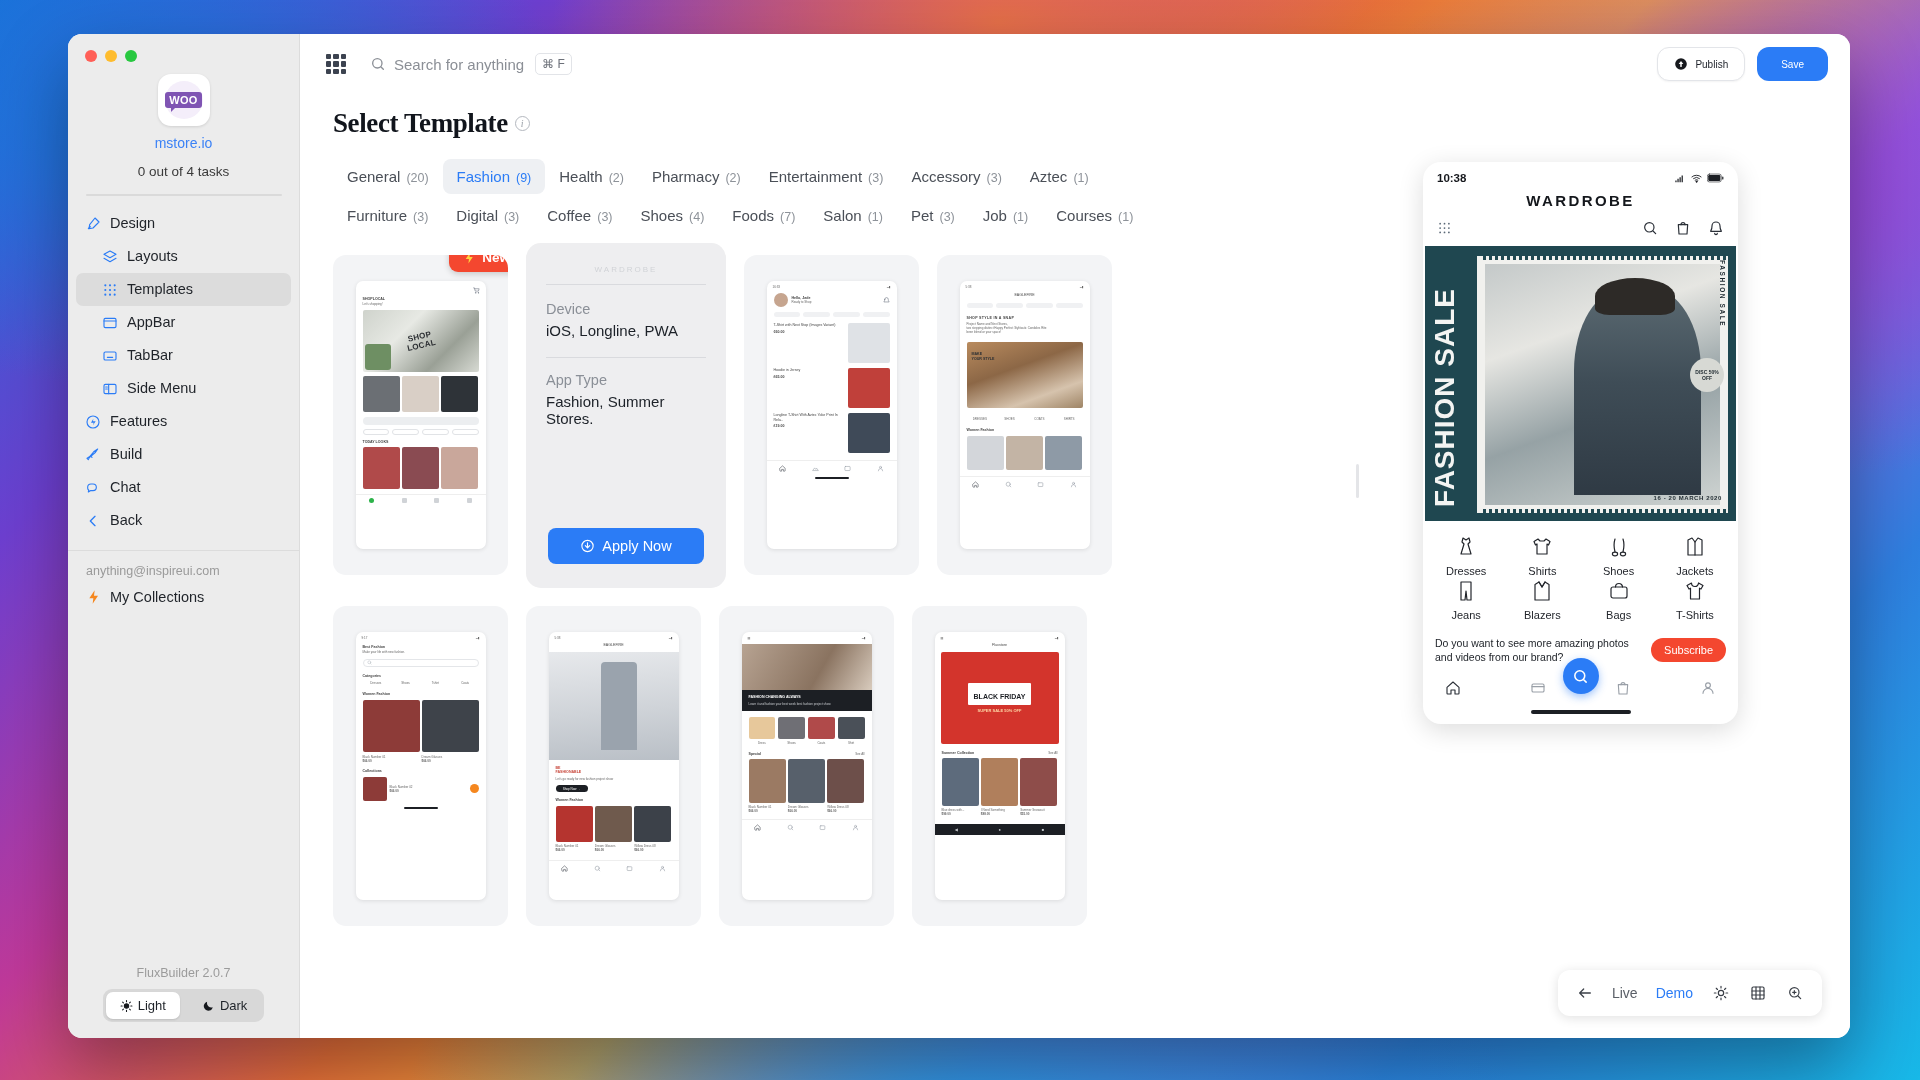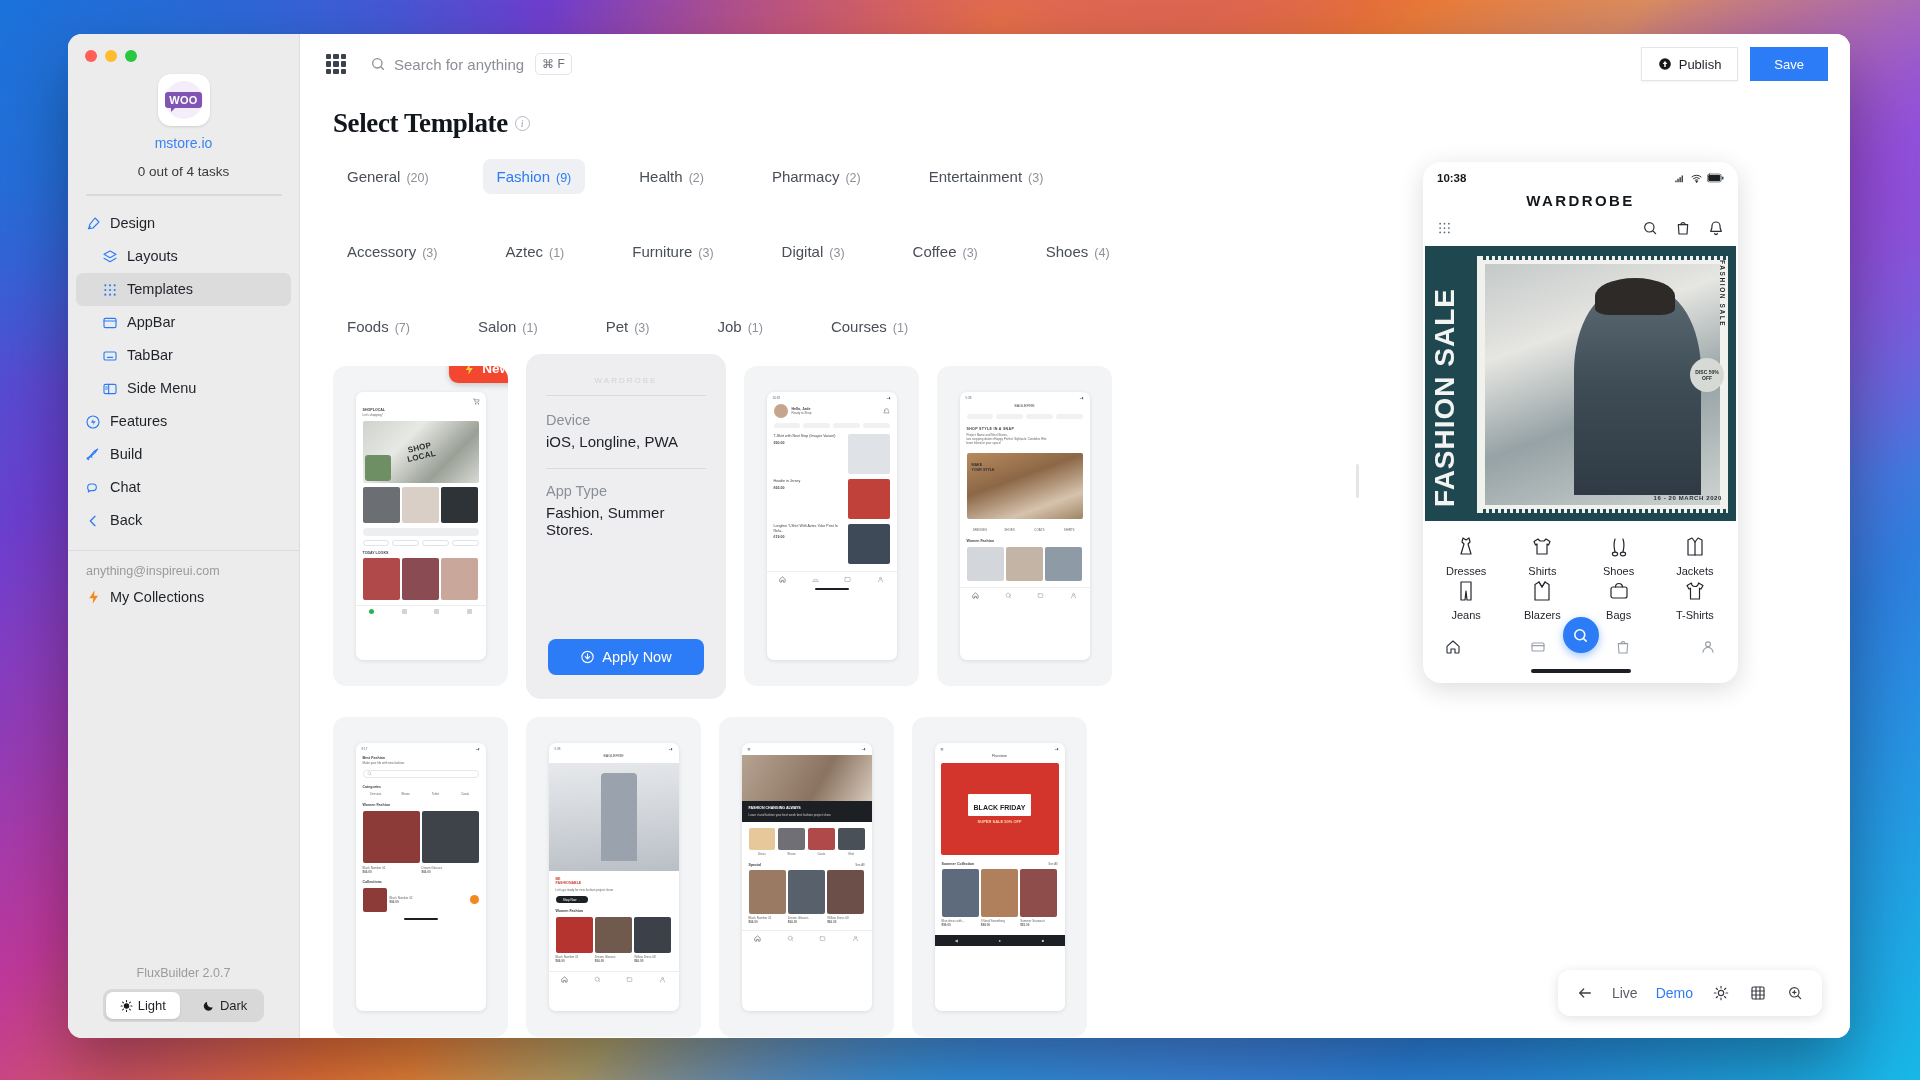--- a/index.html
+++ b/index.html
@@ -58,29 +58,29 @@
 
   
   .main{flex:1;position:relative;background:#fff;overflow:hidden;}
   .topbar{height:60px;display:flex;align-items:center;padding:0 22px 0 26px;gap:14px;}
   .grid-ico{width:20px;height:20px;display:grid;grid-template-columns:repeat(3,1fr);grid-template-rows:repeat(3,1fr);gap:2.2px;}
   .grid-ico i{background:#3c4350;border-radius:1px;display:block;}
   .search{display:flex;align-items:center;gap:8px;margin-left:10px;}
   .search .ph{color:#8b8f96;font-size:15px;}
   .kbd{border:1px solid #e2e4e8;border-radius:5px;font-size:12px;color:#6c7079;padding:3px 6px;margin-left:3px;}
   .top-actions{margin-left:auto;display:flex;align-items:center;gap:12px;}
-  .btn{border-radius:0;font-size:13px;height:34px;display:inline-flex;align-items:center;gap:7px;padding:0 16px;}
+  .btn{border-radius:12px;font-size:10px;height:34px;display:inline-flex;align-items:center;gap:7px;padding:0 16px;}
   .btn-publish{background:#fff;border:1px solid #e3e5e9;color:#1d2129;box-shadow:0 1px 2px rgba(0,0,0,.05);}
   .btn-save{background:#2b7cf6;color:#fff;padding:0 24px;}
 
   .page-title{display:flex;align-items:center;gap:7px;padding:14px 0 0 33px;font-family:Liberation Serif, serif;}
   .page-title h1{font-size:27px;letter-spacing:-.4px;color:#11151c;font-weight:700;}
   .info-ico{width:15px;height:15px;border:1.3px solid #b4b8bf;border-radius:50%;color:#9aa0a8;font-size:10px;display:flex;align-items:center;justify-content:center;font-style:italic;}
 
-  .tabs{padding:20px 0 0 33px;display:flex;flex-wrap:wrap;max-width:880px;row-gap:4px;gap:40px;}
+  .tabs{padding:20px 0 0 33px;display:flex;flex-wrap:wrap;max-width:880px;row-gap:4px;}
   .tab{font-size:15px;color:#4a4f57;padding:9px 14px;border-radius:8px;display:inline-flex;align-items:baseline;gap:6px;white-space:nowrap;}
   .tab .cnt{font-size:12.5px;color:#8d9299;}
   .tab.active{background:#eef0f3;color:#2b7cf6;font-weight:500;}
   .tab.active .cnt{color:#2b7cf6;}
 
   
   .cards{position:relative;margin:22px 0 0 33px;display:flex;gap:18px;flex-wrap:wrap;width:810px;}
   .card{width:175px;height:320px;background:#f3f4f6;border-radius:13px;position:relative;display:flex;align-items:center;justify-content:center;overflow:hidden;}
   .phone-thumb{width:130px;height:268px;background:#fff;border-radius:7px;overflow:hidden;box-shadow:0 1px 4px rgba(0,0,0,.1);position:relative;}
   .badge-new{position:absolute;top:-12px;right:-16px;background:#f4472f;color:#fff;font-size:13.5px;font-weight:700;border-radius:9px;padding:7px 14px;display:flex;align-items:center;gap:6px;z-index:5;box-shadow:0 2px 6px rgba(0,0,0,.18);}
@@ -947,20 +947,24 @@
               <span>Bags</span>
             </div>
           <div class="cat">
               <svg width="24" height="24" viewBox="0 0 24 24" fill="none" stroke="#23262c" stroke-width="1.2">
                 <path d="M8.5 4L4 6.5 6 10l1.5-.8V20h9V9.2L18 10l2-3.5L15.5 4A3.5 3.5 0 018.5 4z"></path>
               </svg>
               <span>T-Shirts</span>
             </div>
         </div>
 
+        <div class="promo">
+          <p>Do you want to see more amazing photos and videos from our brand?</p>
+          <div class="subscribe"><span>Subscribe</span></div>
+        </div>
 
         <div class="tabbar">
           <span class="ico" style="width:20px;height:20px;flex:0 0 20px">
               <svg viewBox="0 0 24 24" fill="none" stroke="#2b3038" stroke-width="1.7">
                 <path d="M3 11l9-8 9 8v9a1 1 0 01-1 1h-5v-6H9v6H4a1 1 0 01-1-1z"></path>
               </svg>
             </span>
           <span class="ico" style="width:20px;height:20px;flex:0 0 20px">
               <svg viewBox="0 0 24 24" fill="none" stroke="#9aa0a8" stroke-width="1.7">
                 <rect x="3" y="6" width="18" height="12" rx="2"></rect>

